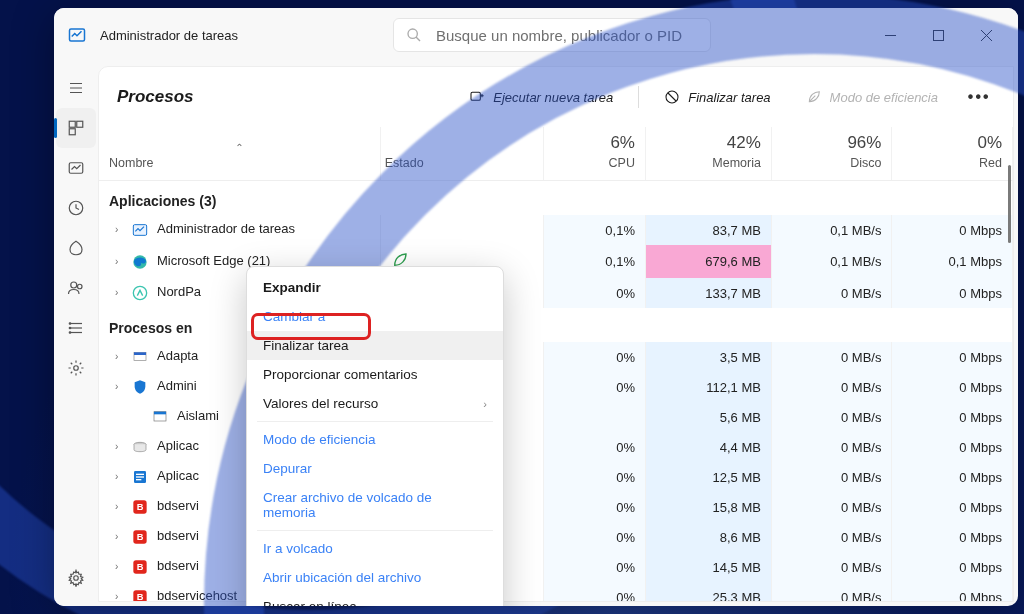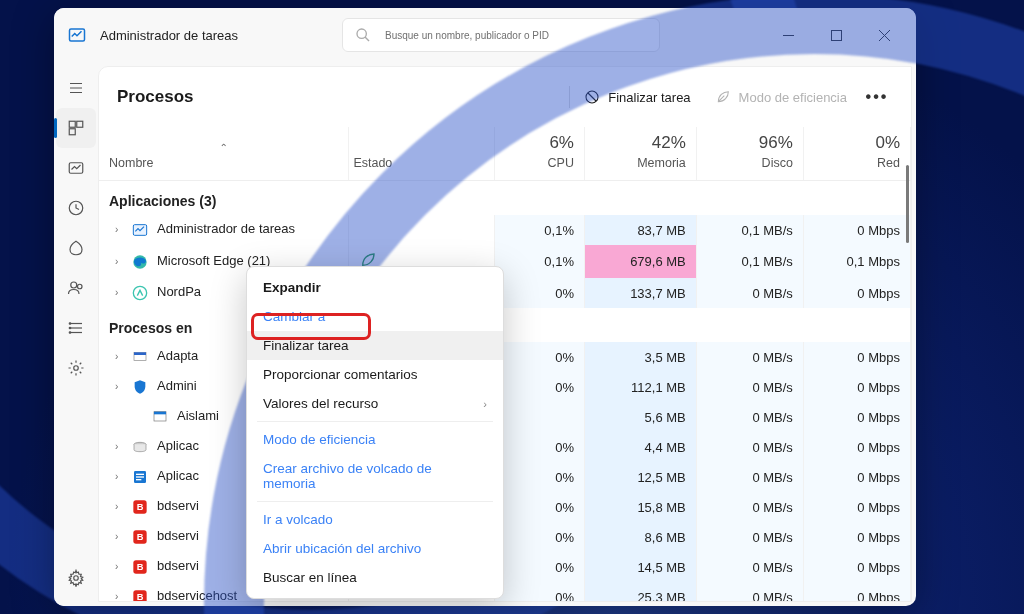--- a/index.html
+++ b/index.html
@@ -10,35 +10,35 @@
   }
   
   body::before, body::after {
     content:""; position:absolute; border-radius:50%;
     border:60px solid rgba(40,80,200,0.45); filter: blur(1px);
   }
   body::before { width:900px; height:900px; left:-200px; top:-350px; }
   body::after  { width:1100px; height:1100px; right:-400px; bottom:-600px; }
 
   .window {
-    position:absolute; left:54px; top:8px; width:862px; height:598px;
+    position:absolute; left:54px; top:8px; width:964px; height:598px;
     background:#f8f8f8; border-radius:10px; box-shadow:0 8px 40px rgba(0,0,0,.35);
     display:flex; flex-direction:column; overflow:hidden;
   }
   .titlebar {
     height:54px; display:flex; align-items:center; padding:0 8px 0 14px;
     background:#f8f8f8;
   }
   .app-icon { width:18px; height:18px; margin-right:14px; color:#1976d2;}
   .app-title { font-size:13px; color:#222; flex:0 0 auto; }
   .tb-spacer1 { flex:1; }
   .search-box {
     width:318px; height:34px; background:#fff; border:1px solid #e5e5e5;
     border-radius:6px; display:flex; align-items:center; padding:0 12px;
-    color:#707070; font-size:10px; gap:14px;
+    color:#707070; font-size:15px; gap:14px;
   }
   .search-box svg{width:16px;height:16px;opacity:.55}
   .tb-spacer2 { flex:1; }
   .win-controls { display:flex; }
   .win-btn { width:48px; height:44px; display:flex; align-items:center; justify-content:center; color:#333;}
   .win-btn svg{width:11px;height:11px;stroke:currentColor;stroke-width:1;fill:none}
 
   .body { flex:1; display:flex; min-height:0;}
   .leftbar {
     width:44px; background:#f8f8f8; border-right:0;
@@ -53,21 +53,21 @@
   .nav-btn.active{background:rgba(0,0,0,.03);}
   .nav-btn svg{width:18px;height:18px;stroke:currentColor;fill:none;stroke-width:1.6}
   .leftbar .spacer{flex:1}
   .settings-btn{margin-bottom:8px}
 
   .content {
     flex:1; background:#fff; border-top-left-radius:10px; margin:4px 4px 4px 0;
     border:1px solid #eee; display:flex; flex-direction:column; min-width:0;
   }
   .content-header{
-    display:flex; align-items:center; padding:14px 18px; gap:4px;
+    display:flex; align-items:center; padding:14px 18px; gap:15px;font-style:italic;
   }
   .page-title{font-size:17px; font-weight:600; color:#1a1a1a; flex:1}
   .hdr-btn{
     display:flex; align-items:center; gap:8px; padding:6px 10px;
     font-size:13px; color:#1a1a1a; border-radius:4px;
   }
   .hdr-btn.disabled{color:#b3b3b3}
   .hdr-btn svg{width:16px;height:16px;stroke:currentColor;fill:none;stroke-width:1.6}
   .more-btn{width:32px; height:32px; display:flex; align-items:center; justify-content:center; color:#333; letter-spacing:2px; font-weight:bold}
 
@@ -234,20 +234,27 @@
         <svg viewBox="0 0 24 24">
             <circle cx="12" cy="12" r="3"></circle>
             <path d="M12 2 L13 5 L15 4 L16 7 L19 7 L18 10 L21 11 L19 13 L21 15 L18 16 L19 19 L16 18 L15 21 L13 20 L12 23 L11 20 L9 21 L8 18 L5 19 L6 16 L3 15 L5 13 L3 11 L6 10 L5 7 L8 7 L9 4 L11 5 Z"></path>
           </svg>
       </div>
     </div>
 
     <div class="content">
       <div class="content-header">
         <div class="page-title">Procesos</div>
+        <div class="hdr-btn">
+          <svg viewBox="0 0 24 24">
+              <rect x="3" y="5" width="14" height="12" rx="2"></rect>
+              <path d="M17 10 L22 10 M19.5 7.5 L19.5 12.5"></path>
+            </svg>
+          <span>Ejecutar nueva tarea</span>
+        </div>
         <div style="width:1px;height:22px;background:#ddd"></div>
         <div class="hdr-btn">
           <svg viewBox="0 0 24 24">
               <circle cx="12" cy="12" r="9"></circle>
               <line x1="6" y1="6" x2="18" y2="18"></line>
             </svg>
           <span>Finalizar tarea</span>
         </div>
         <div class="hdr-btn disabled">
           <svg viewBox="0 0 24 24">
@@ -475,20 +482,23 @@
       </div>
     <div class="ctx-item">
         <span>Valores del recurso</span>
         <span class="ctx-sub">›</span>
       </div>
     <div class="ctx-sep"></div>
     <div class="ctx-item disabled">
         <span>Modo de eficiencia</span>
       </div>
     <div class="ctx-item disabled">
+        <span>Depurar</span>
+      </div>
+    <div class="ctx-item disabled">
         <span>Crear archivo de volcado de memoria</span>
       </div>
     <div class="ctx-sep"></div>
     <div class="ctx-item disabled">
         <span>Ir a volcado</span>
       </div>
     <div class="ctx-item disabled">
         <span>Abrir ubicación del archivo</span>
       </div>
     <div class="ctx-item">

